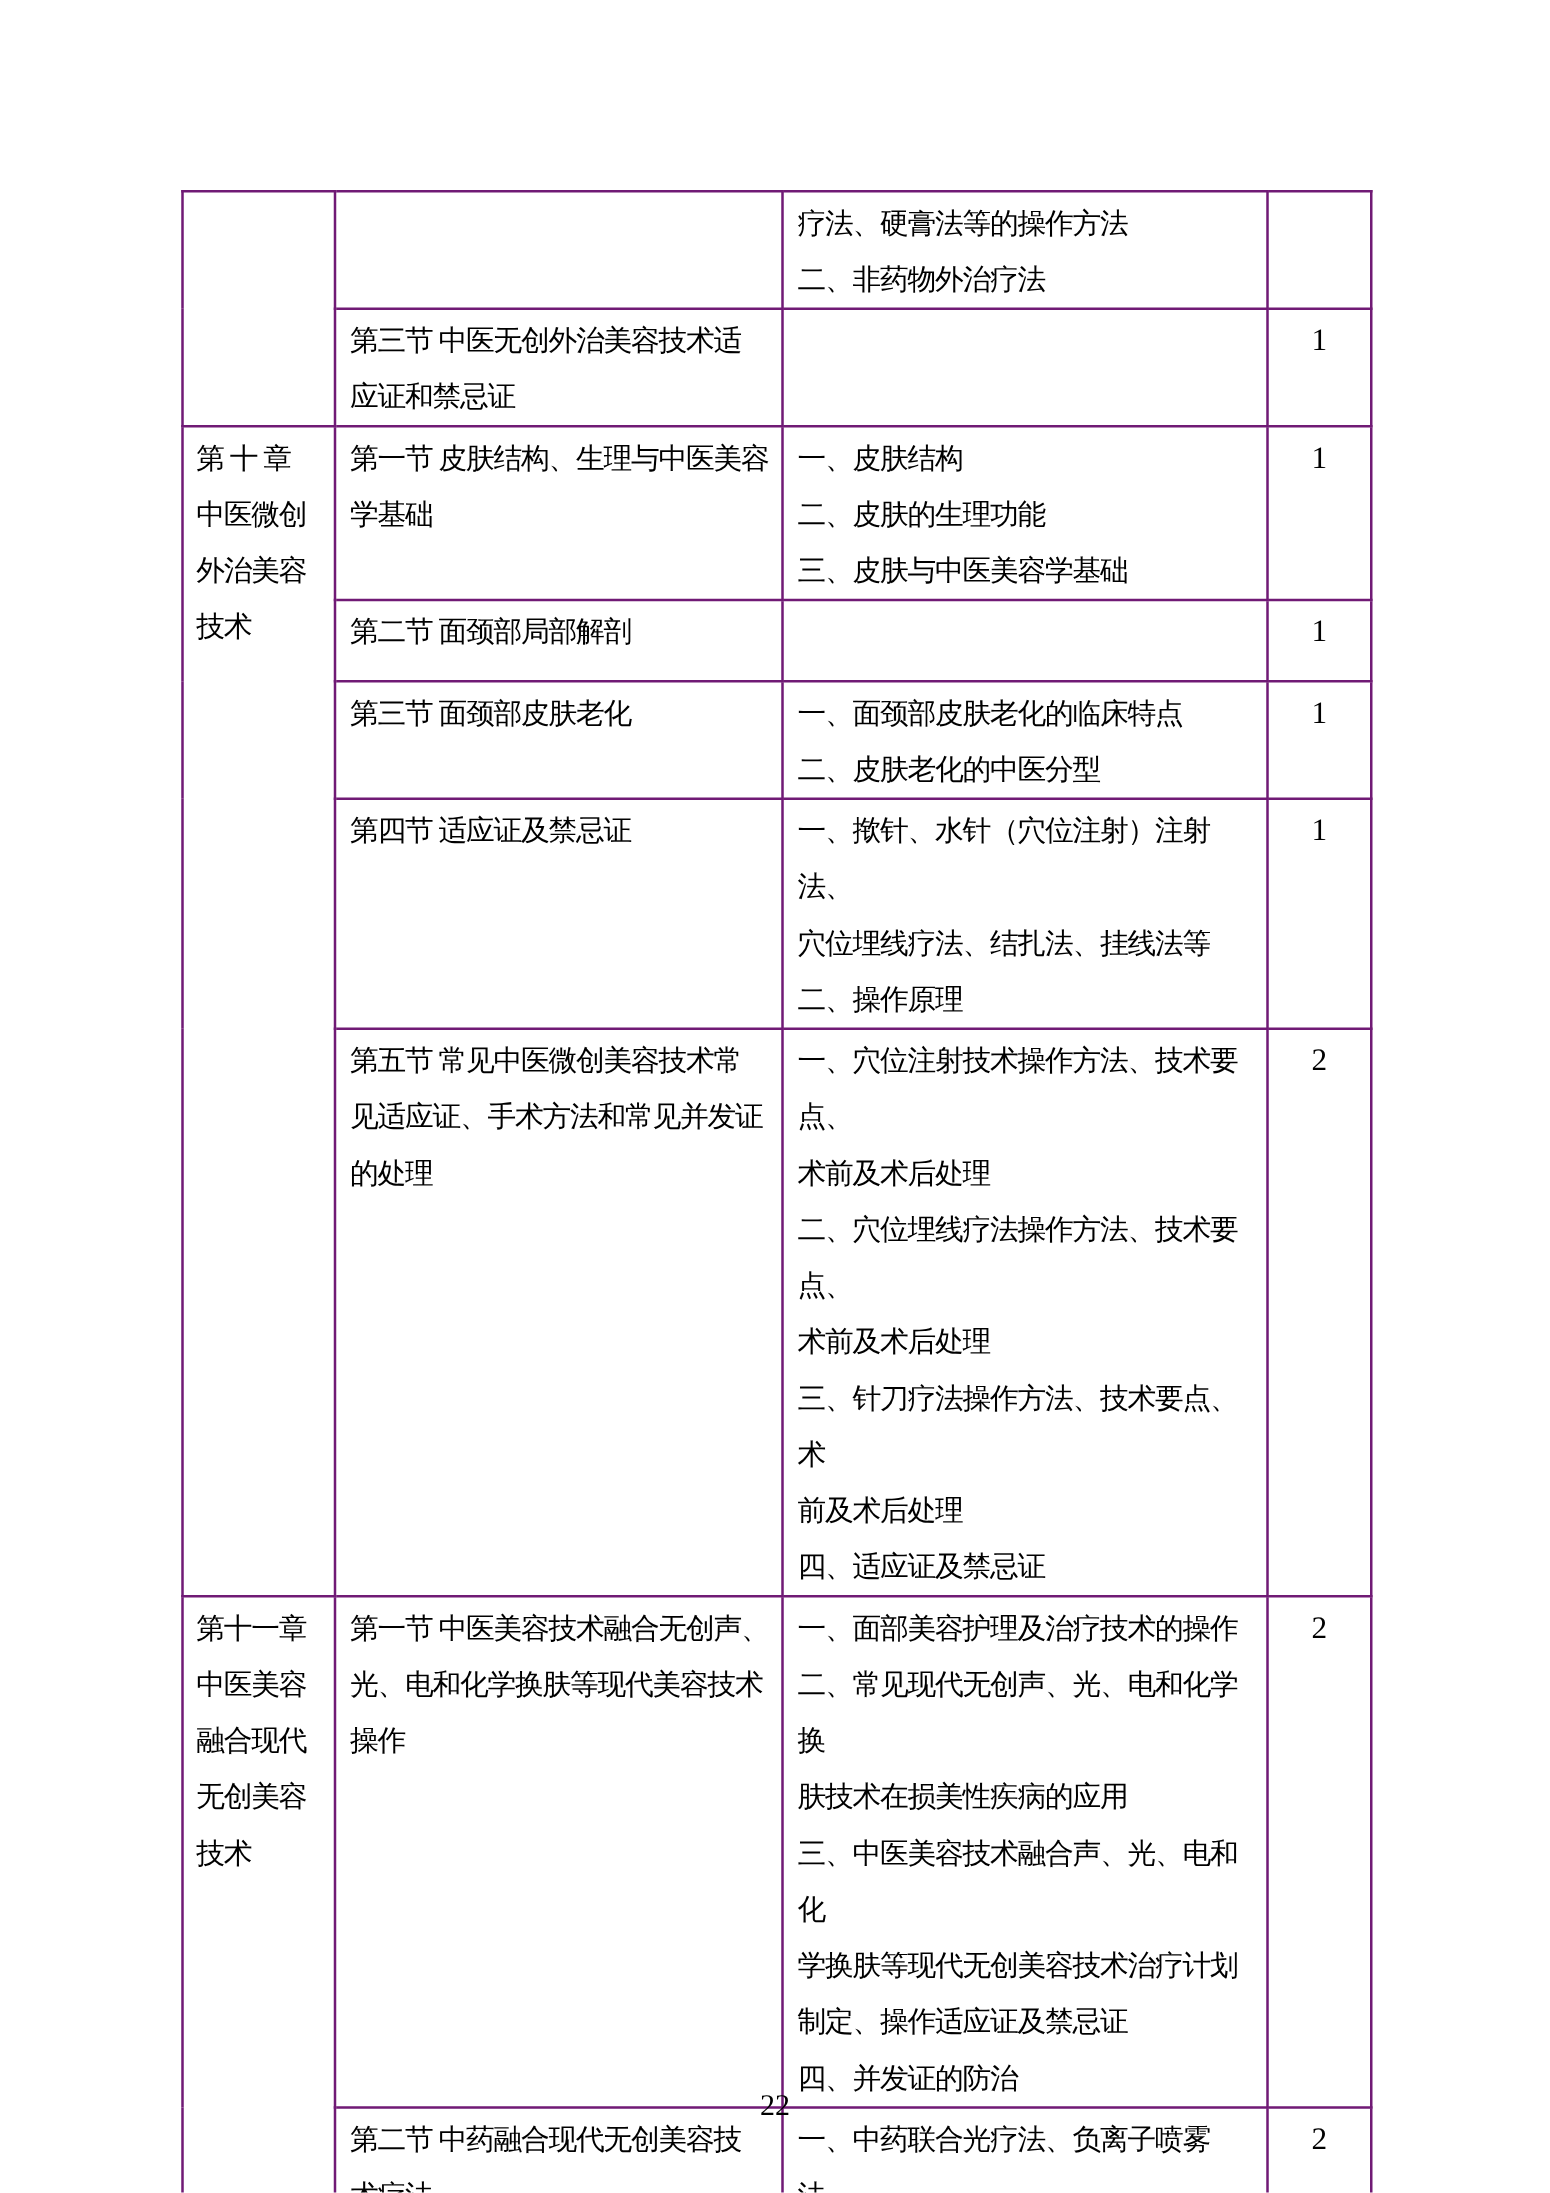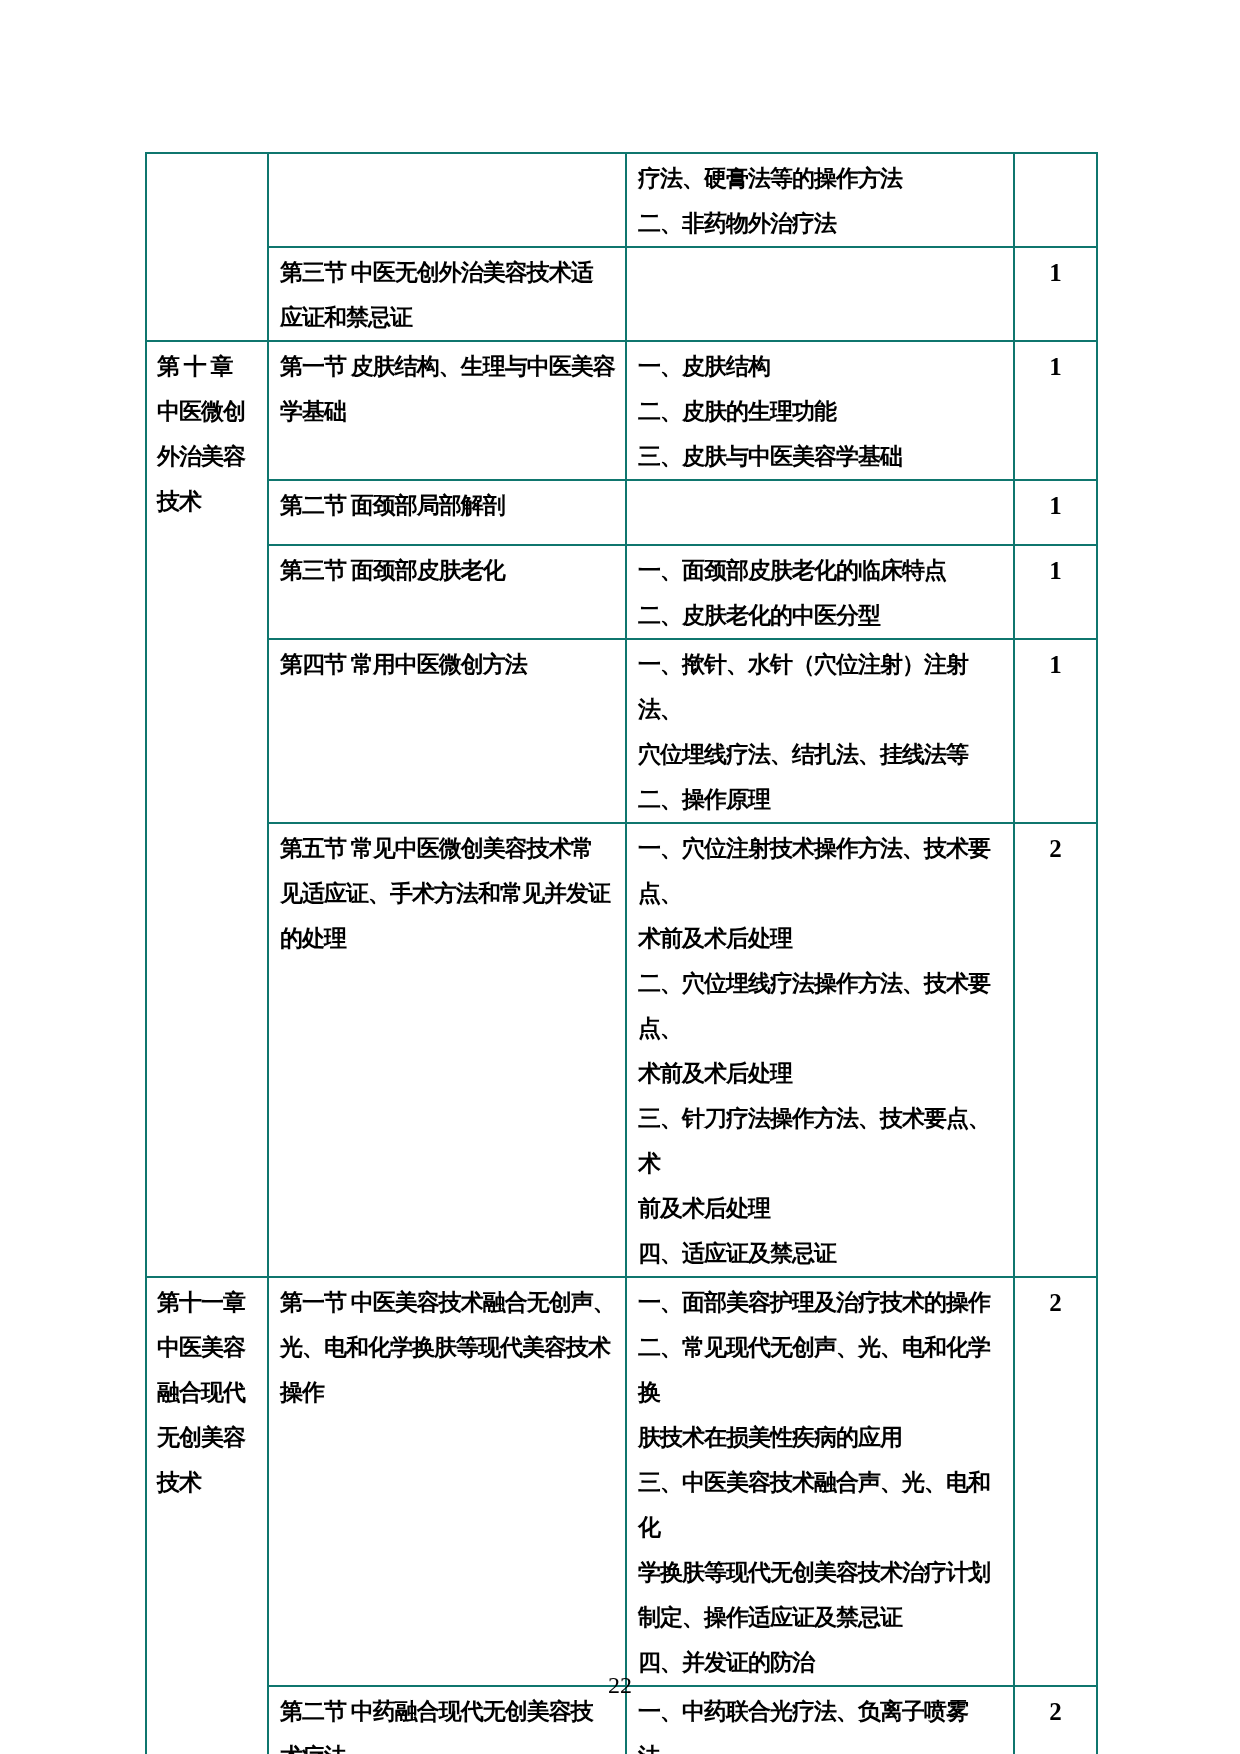--- a/index.html
+++ b/index.html
@@ -15,25 +15,25 @@
     left: 145px; top: 152px;
     width: 951px;
     border-collapse: collapse;
     table-layout: fixed;
   }
   col.c-chapter { width: 122px; }
   col.c-section { width: 358px; }
   col.c-content { width: 388px; }
   col.c-hours   { width: 83px; }
   td {
-    border: 2px solid #0f766e;
+    border: 2px solid #701a75;
     vertical-align: top;
     padding: 2px 8px 0 11px;
     font-size: 23px;
-    font-weight: bold;
+    font-weight: normal;
     line-height: 45px;
     letter-spacing: -1px;
     white-space: pre-line;
     overflow: hidden;
   }
   td.chapter { padding-left: 10px; padding-right: 4px; }
   td.hours {
     text-align: center;
     padding: 2px 2px 0 2px;
     letter-spacing: 0;
@@ -100,21 +100,21 @@
       <td class="content"></td>
       <td class="hours">1</td>
     </tr>
     <tr class="r4">
       <td class="section">第三节 面颈部皮肤老化</td>
       <td class="content">一、面颈部皮肤老化的临床特点
 二、皮肤老化的中医分型</td>
       <td class="hours">1</td>
     </tr>
     <tr class="r5">
-      <td class="section">第四节 常用中医微创方法</td>
+      <td class="section">第四节 适应证及禁忌证</td>
       <td class="content">一、揿针、水针（穴位注射）注射法、
 穴位埋线疗法、结扎法、挂线法等
 二、操作原理</td>
       <td class="hours">1</td>
     </tr>
     <tr class="r6">
       <td class="section">第五节 常见中医微创美容技术常
 见适应证、手术方法和常见并发证
 的处理</td>
       <td class="content">一、穴位注射技术操作方法、技术要点、

